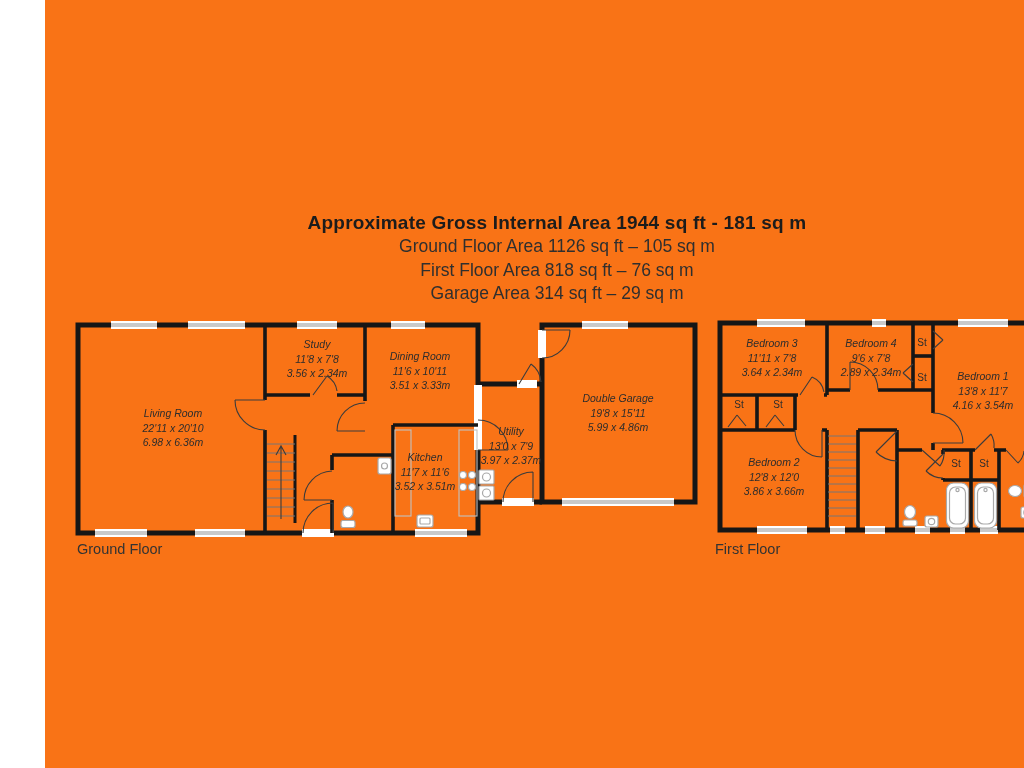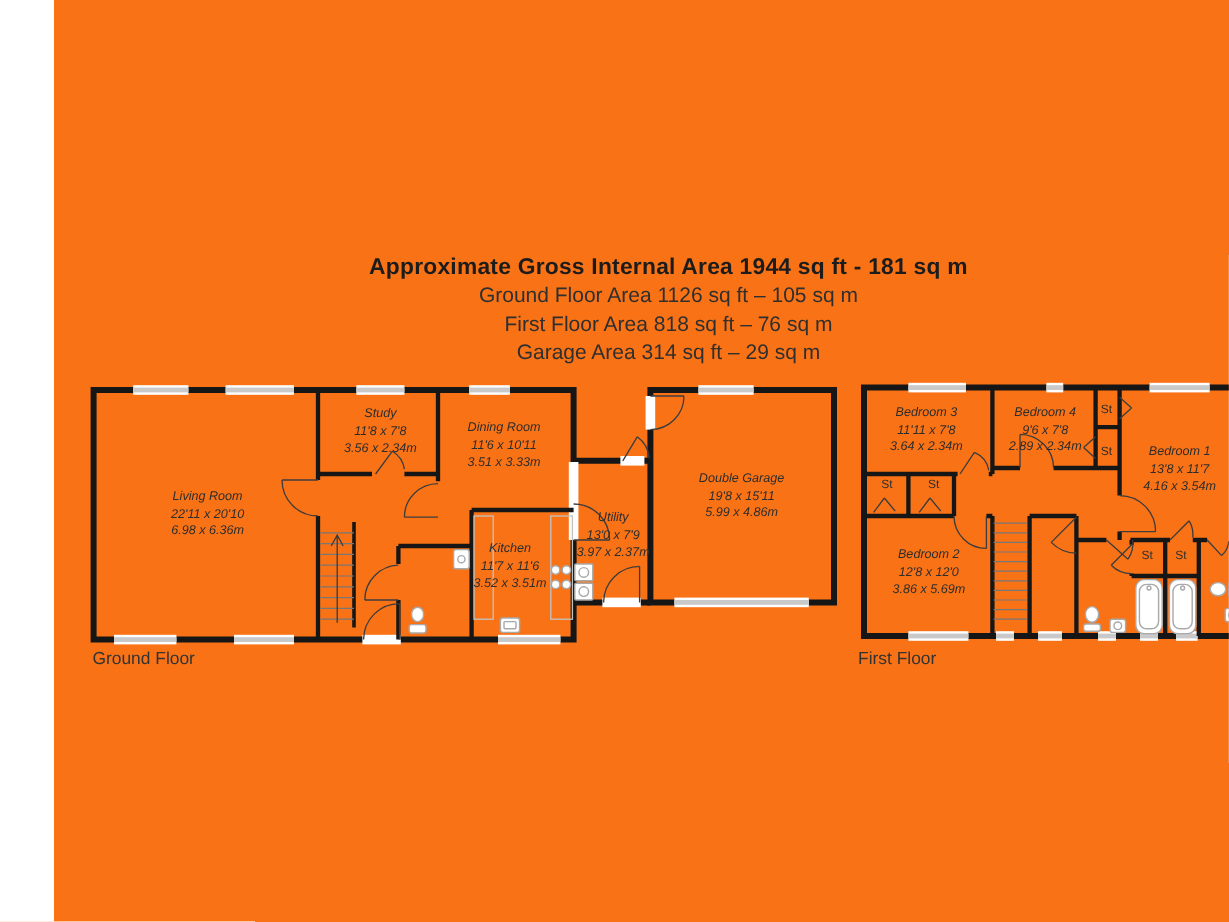--- a/index.html
+++ b/index.html
@@ -254,21 +254,21 @@
     <span>2.89 x 2.34m</span>
   </div>
   <div class="rlabel" style="left:938px;top:391px">
     <span>Bedroom 1</span>
     <span>13'8 x 11'7</span>
     <span>4.16 x 3.54m</span>
   </div>
   <div class="rlabel" style="left:729px;top:477px">
     <span>Bedroom 2</span>
     <span>12'8 x 12'0</span>
-    <span>3.86 x 5.69m</span>
+    <span>3.86 x 3.66m</span>
   </div>
 
   <span class="st" style="left:694px;top:404px">St</span>
   <span class="st" style="left:733px;top:404px">St</span>
   <span class="st" style="left:877px;top:342px">St</span>
   <span class="st" style="left:877px;top:377px">St</span>
   <span class="st" style="left:911px;top:463px">St</span>
   <span class="st" style="left:939px;top:463px">St</span>
 
   <div class="floor-caption" style="left:32px;top:541px">Ground Floor</div>

